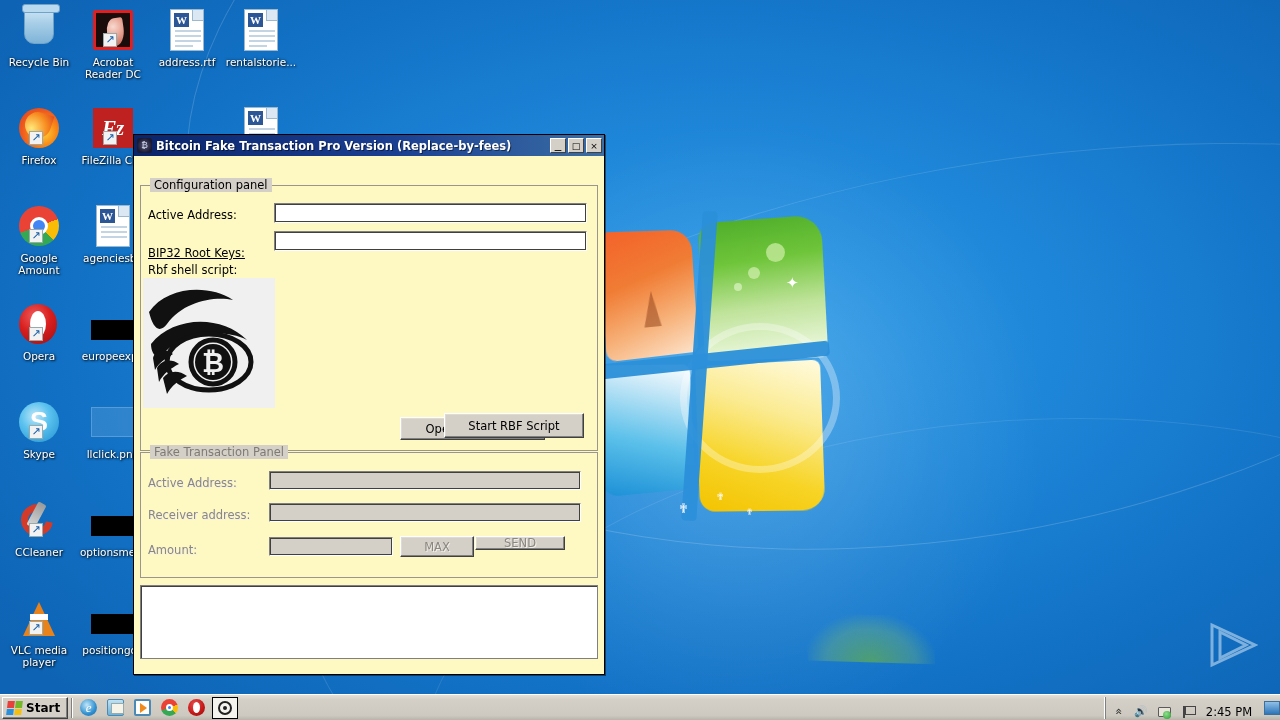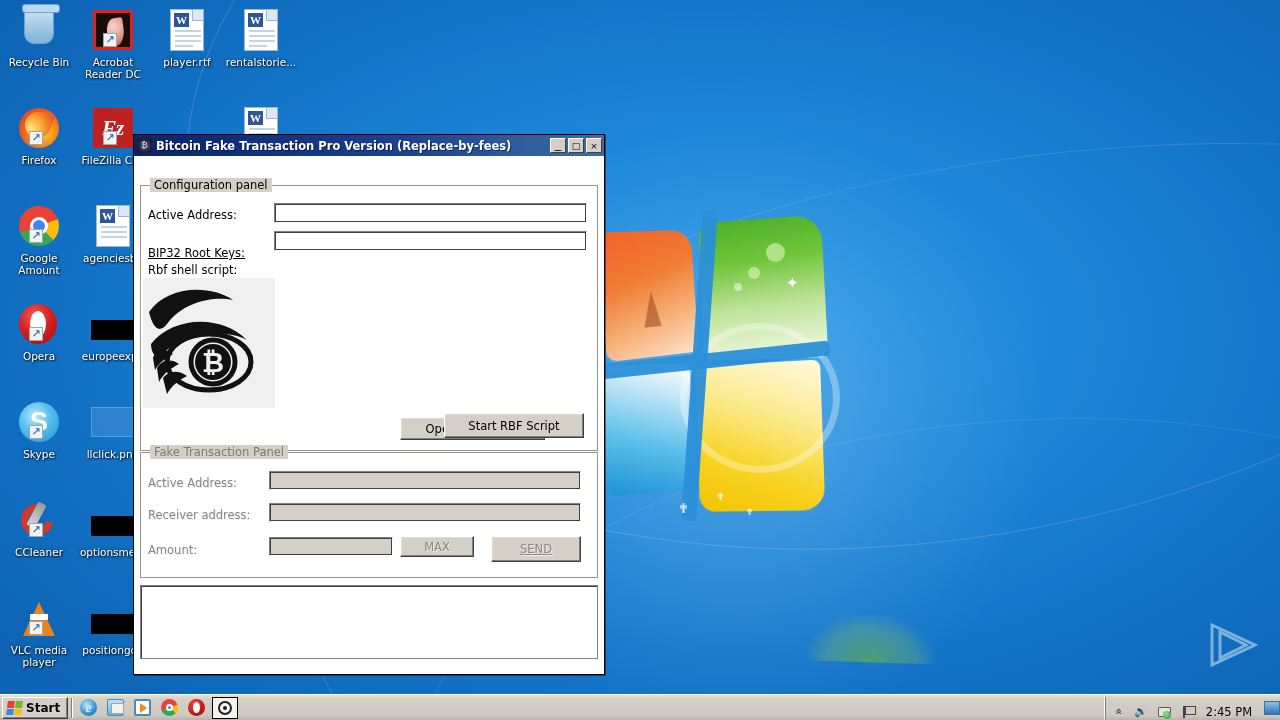--- a/index.html
+++ b/index.html
@@ -132,21 +132,21 @@
   .ic-vlc { width: 0; height: 0; margin: 4px auto 0; position: relative;
     border-left: 16px solid transparent; border-right: 16px solid transparent;
     border-bottom: 34px solid #e8821a; }
   .ic-vlc:after { content: ""; position: absolute; left: -9px; top: 12px; width: 18px; height: 6px;
     background: #fff; }
   .ic-censor { width: 44px; height: 20px; background: #000; margin: 12px auto 0; }
 
   
   #app-window {
     position: absolute; left: 133px; top: 134px; width: 472px; height: 541px;
-    background: #ffffff;
+    background: #fef9c3;
     border: 1px solid #000;
     box-shadow: 1px 1px 0 rgba(0,0,0,0.45);
     font-family: "DejaVu Sans", sans-serif;
   }
   #titlebar {
     height: 21px; display: flex; align-items: center;
     background: linear-gradient(90deg, #0a246a 0%, #1b3f91 55%, #3a6ea5 100%);
     padding: 0 2px 0 3px; color: #fff;
   }
   #titlebar .tb-icon {
@@ -365,21 +365,21 @@
   <div class="glyphbox">
     <div class="ic-doc">
         <div class="fold"></div>
         <div class="wlogo">W</div>
       <div class="ln" style="top:20px;width:26px;"></div>
         <div class="ln" style="top:25px;width:26px;"></div>
       <div class="ln" style="top:30px;width:26px;"></div>
         <div class="ln" style="top:35px;width:18px;"></div>
       </div>
   </div>
-  <div class="lbl">player.rtf</div>
+  <div class="lbl">address.rtf</div>
 </div>
 <div class="dicon" style="left:224px;top:6px;">
   <div class="glyphbox">
     <div class="ic-doc">
         <div class="fold"></div>
         <div class="wlogo">W</div>
       <div class="ln" style="top:20px;width:26px;"></div>
         <div class="ln" style="top:25px;width:26px;"></div>
       <div class="ln" style="top:30px;width:26px;"></div>
         <div class="ln" style="top:35px;width:18px;"></div>
@@ -575,21 +575,21 @@
     <div class="fld-label dis" style="left:7px; top:23px;">Active Address:</div>
     <input class="txtin dis" type="text" disabled="" style="left: 128px; top: 18px; width: 312px; height: 19px;" value="">
 
     <div class="fld-label dis" style="left:7px; top:55px;">Receiver address:</div>
     <input class="txtin dis" type="text" disabled="" style="left: 128px; top: 50px; width: 312px; height: 19px;" value="">
 
     <div class="fld-label dis" style="left:7px; top:90px;">Amount:</div>
     <input class="txtin dis" type="text" disabled="" style="left: 128px; top: 84px; width: 124px; height: 19px;" value="">
 
     <div class="w95btn dis" style="left:259px; top:83px; width:74px; height:21px;">MAX</div>
-    <div class="w95btn dis" style="left:350px; top:83px; width:90px; height:26px;text-decoration:underline;">SEND</div>
+    <div class="w95btn dis" style="left:334px; top:83px; width:90px; height:14px;">SEND</div>
   </div>
 
   <div id="log-area">
     <div style="font-size:11.5px;padding:3px;"></div>
   </div>
 </div>
 
 <div id="taskbar">
   <div id="start-btn">
     <span class="startflag">

